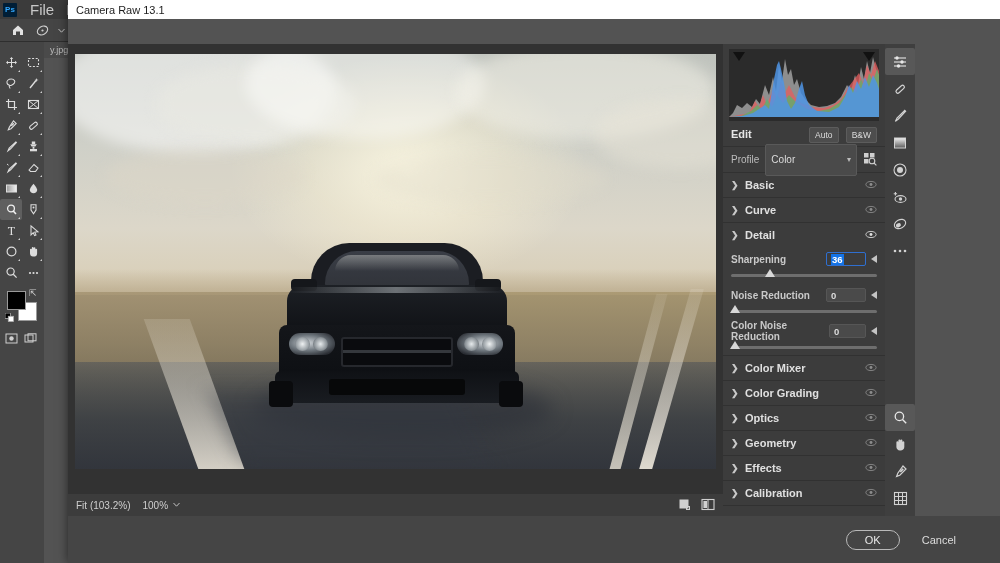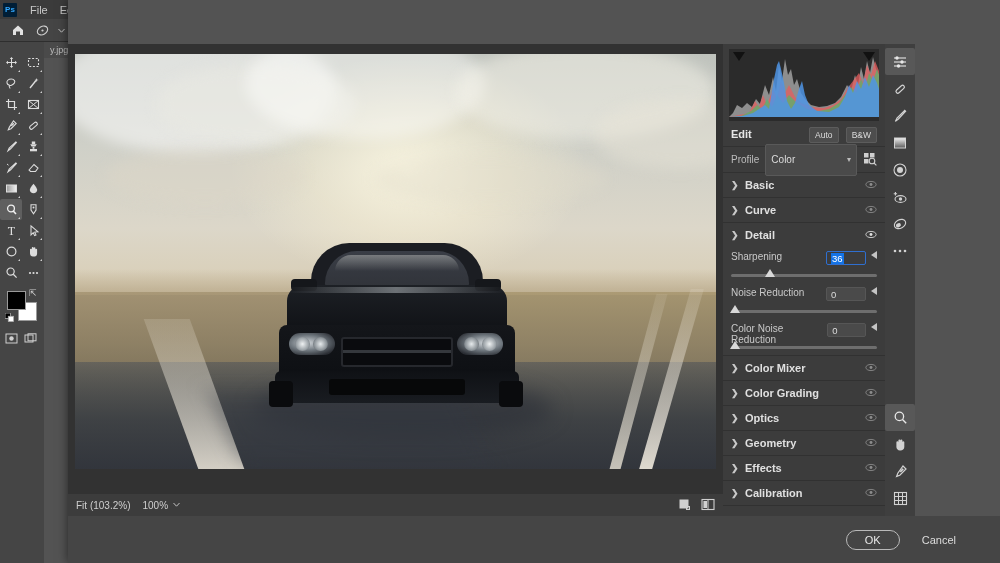--- a/index.html
+++ b/index.html
@@ -19,21 +19,21 @@
   
   #ps-menubar {
     position:absolute; left:0; top:0; width:1000px; height:19px;
     background:#3b3b3b; display:flex; align-items:center; padding-left:3px;
   }
   .ps-logo {
     width:14px; height:14px; background:#001e36; color:#31a8ff;
     font-size:8px; font-weight:bold; display:flex; align-items:center;
     justify-content:center; border-radius:1px; margin-right:7px;
   }
-  .menu-item { font-size:11px; color:#c8c8c8; padding:0 6px; }
+  .menu-item { font-size:15px; color:#c8c8c8; padding:0 6px; }
   .win-btns { margin-left:auto; display:flex; height:19px; }
   .win-btn { width:30px; height:19px; display:flex; align-items:center;
     justify-content:center; color:#cfcfcf; font-size:11px; }
 
   
   #ps-optionsbar {
     position:absolute; left:0; top:19px; width:1000px; height:23px;
     background:#454545; display:flex; align-items:center; padding-left:6px;
     border-bottom:1px solid #2e2e2e;
   }
@@ -171,21 +171,21 @@
     font-size:8.5px; color:#dcdcdc; padding:2px 5px; margin-left:4px;margin-top:36px; }
   #profile-row { height:26px; display:flex; align-items:center; padding:0 8px;
     gap:6px; border-bottom:1px solid #313131; }
   .lbl { font-size:10px; color:#bdbdbd; }
   .dropdown { flex:1; height:32px; background:#4a4a4a; border:1px solid #595959;
     border-radius:2px; display:flex; align-items:center; padding:0 5px;
     font-size:10px; color:#dcdcdc; position:relative; }
   .dropdown .car { position:absolute; right:5px; font-size:8px; color:#bbb; }
 
   .slider-row { padding:4px 8px 6px 8px; }
-  .slider-top { display:flex; height:16px; }
+  .slider-top { display:flex; align-items:center; height:16px;font-weight:bold; }
   .slider-top .nm { font-size:10px; color:#c9c9c9; }
   .valbox {
     margin-left:auto; width:40px; height:14px; background:#4a4a4a;
     border:1px solid #565656; border-radius:2px; font-size:9.5px;
     color:#dcdcdc; display:flex; align-items:center; padding-left:4px;
   }
   .valbox.active { border:1px solid #2f6fd0; background:#3c3c3c; }
   .valbox .selhl { background:#1473e6; color:#fff; padding:0 1px; }
   .reset-tri { margin-left:5px; width:0;height:0;
     border-top:4px solid transparent; border-bottom:4px solid transparent;
@@ -637,20 +637,23 @@
       <svg width="9" height="9" viewBox="0 0 9 9" style="margin-left:auto;margin-right:4px;">
           <rect x="2" y="4" width="5" height="4" fill="none" stroke="#c8c8c8" stroke-width="1"></rect>
           <path d="M3.2 4 V2.8 a1.3 1.3 0 0 1 2.6 0 V4" fill="none" stroke="#c8c8c8" stroke-width="1"></path>
         </svg>
     </div>
   </div>
 </div>
 
 <div id="acr">
 
+  <div id="acr-titlebar">
+    <span>Camera Raw 13.1</span>
+  </div>
 
 
   <div id="acr-body">
 
     <div id="acr-canvas">
       <div id="photo-wrap">
         <div class="sky"></div>
         <div class="sunglow"></div>
 
         <div class="cloud" style="left:-20px;top:-30px;width:280px;height:130px;background:rgba(255,255,255,.5);"></div>

